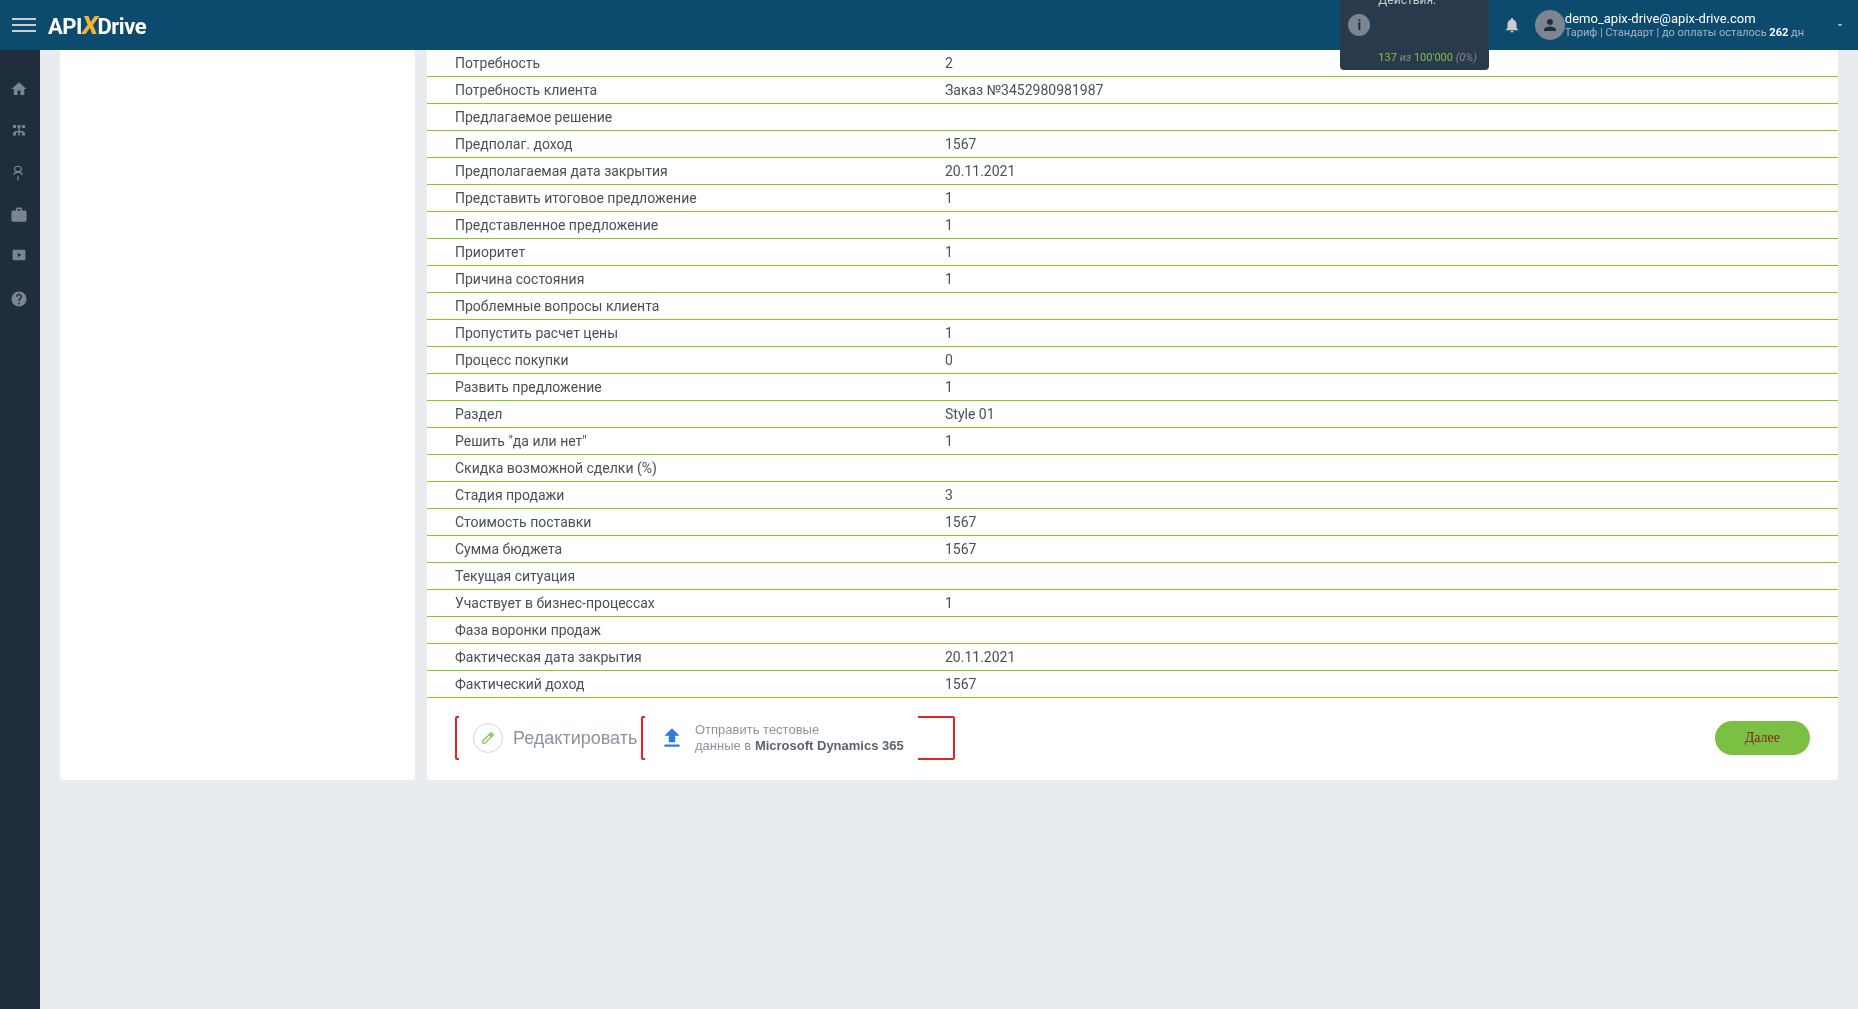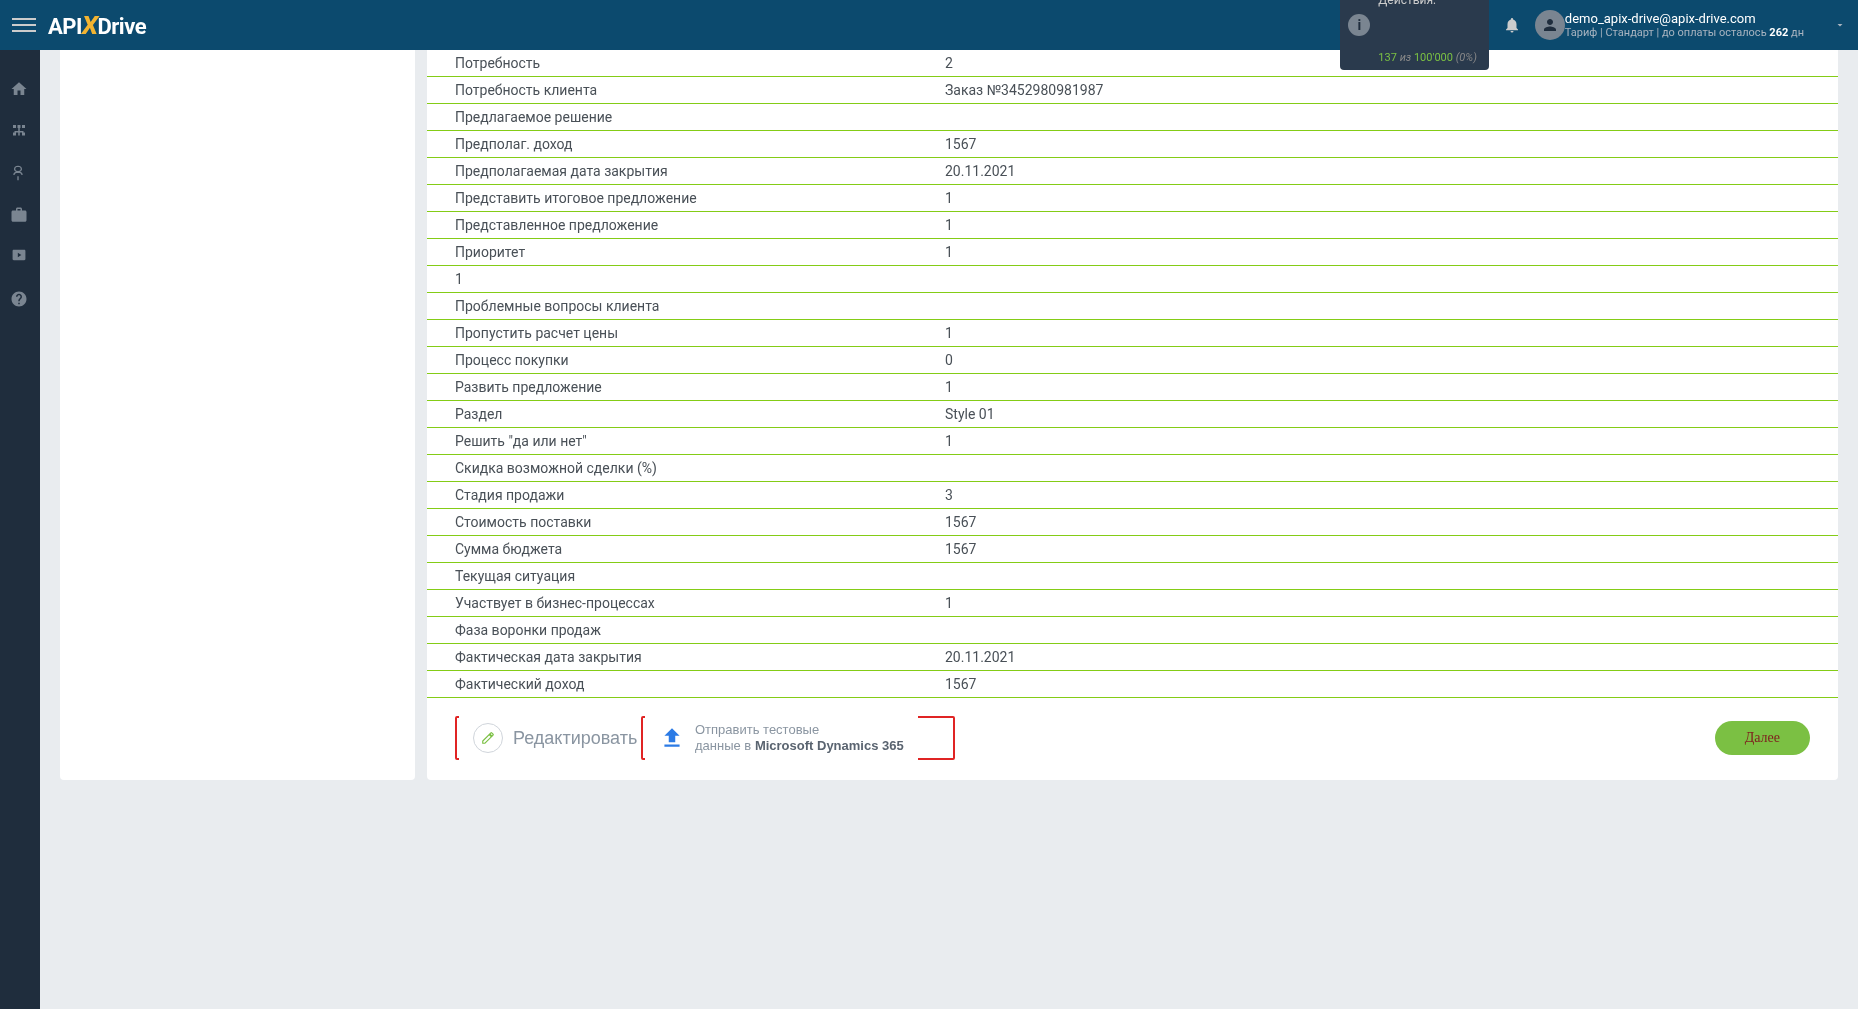--- a/index.html
+++ b/index.html
@@ -165,20 +165,21 @@
         </div>
         <div class="data-row">
           <div class="data-label">Представленное предложение</div>
           <div class="data-value">1</div>
         </div>
         <div class="data-row">
           <div class="data-label">Приоритет</div>
           <div class="data-value">1</div>
         </div>
         <div class="data-row">
+          <div class="data-label">Причина состояния</div>
           <div class="data-value">1</div>
         </div>
         <div class="data-row">
           <div class="data-label">Проблемные вопросы клиента</div>
           <div class="data-value"></div>
         </div>
         <div class="data-row">
           <div class="data-label">Пропустить расчет цены</div>
           <div class="data-value">1</div>
         </div>

